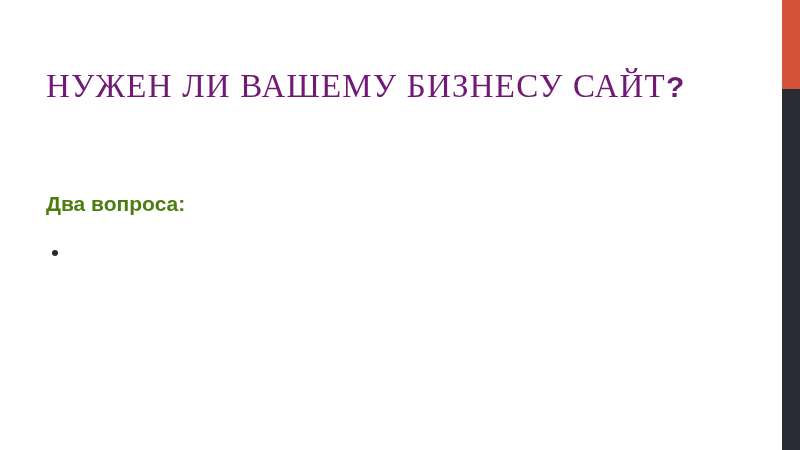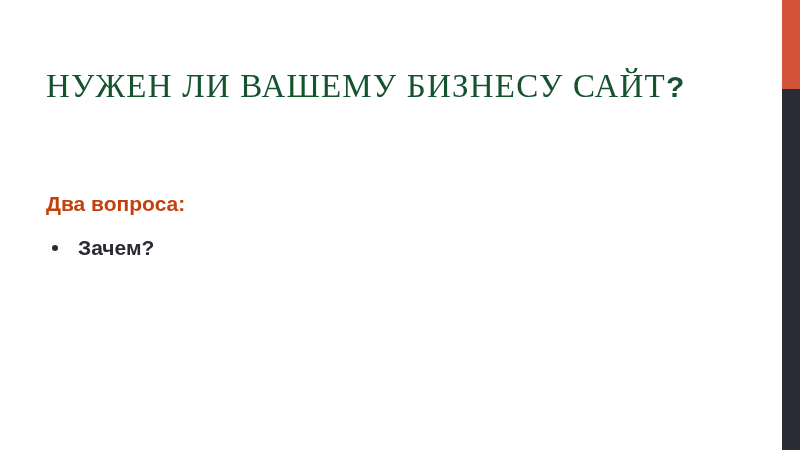--- a/index.html
+++ b/index.html
@@ -38,21 +38,21 @@
     height: 361px;
     background: #2B2B35;
   }
 
   
   .slide-title {
     position: absolute;
     left: 46px;
     top: 42px;
     width: 660px;
-    color: #14532d;
+    color: #701a75;
     font-family: "Liberation Serif", "DejaVu Serif", serif;
     font-size: 33px;
     line-height: 45px;
     letter-spacing: 1.2px;
     text-transform: uppercase;
     font-weight: 400;
     white-space: pre-wrap;
   }
   .slide-title .qmark {
     font-family: "Liberation Sans", sans-serif;
@@ -63,21 +63,21 @@
 
   
   .body-block {
     position: absolute;
     left: 46px;
     top: 190px;
     width: 640px;
   }
 
   .body-lead {
-    color: #c2410c;
+    color: #4d7c0f;
     font-family: "Liberation Sans", sans-serif;
     font-weight: bold;
     font-size: 21px;
     line-height: 28px;
     margin: 0 0 16px 0;
   }
 
   .bullet-list {
     list-style: none;
     margin: 0;
@@ -114,19 +114,18 @@
 
   <h1 class="slide-title"><span>Нужен ли вашему бизнесу</span> <span>сайт</span><span class="qmark">?</span></h1>
 
   <div class="body-block">
 
     <p class="body-lead">Два вопроса:</p>
 
     <ul class="bullet-list">
       <li class="bullet-item">
         <span class="bullet-marker"></span>
-        <span>Зачем?</span>
       </li>
     </ul>
 
   </div>
 
 </div>
 
 </body></html>

